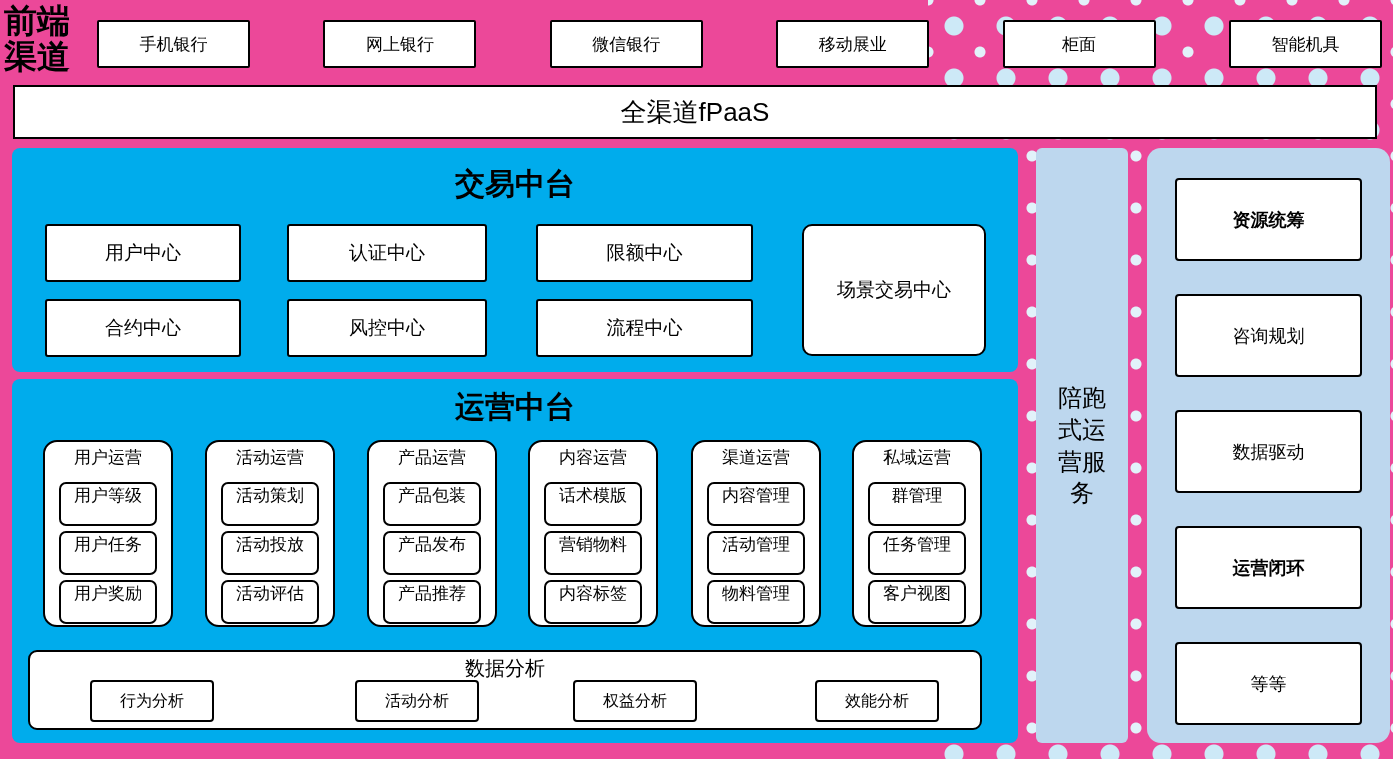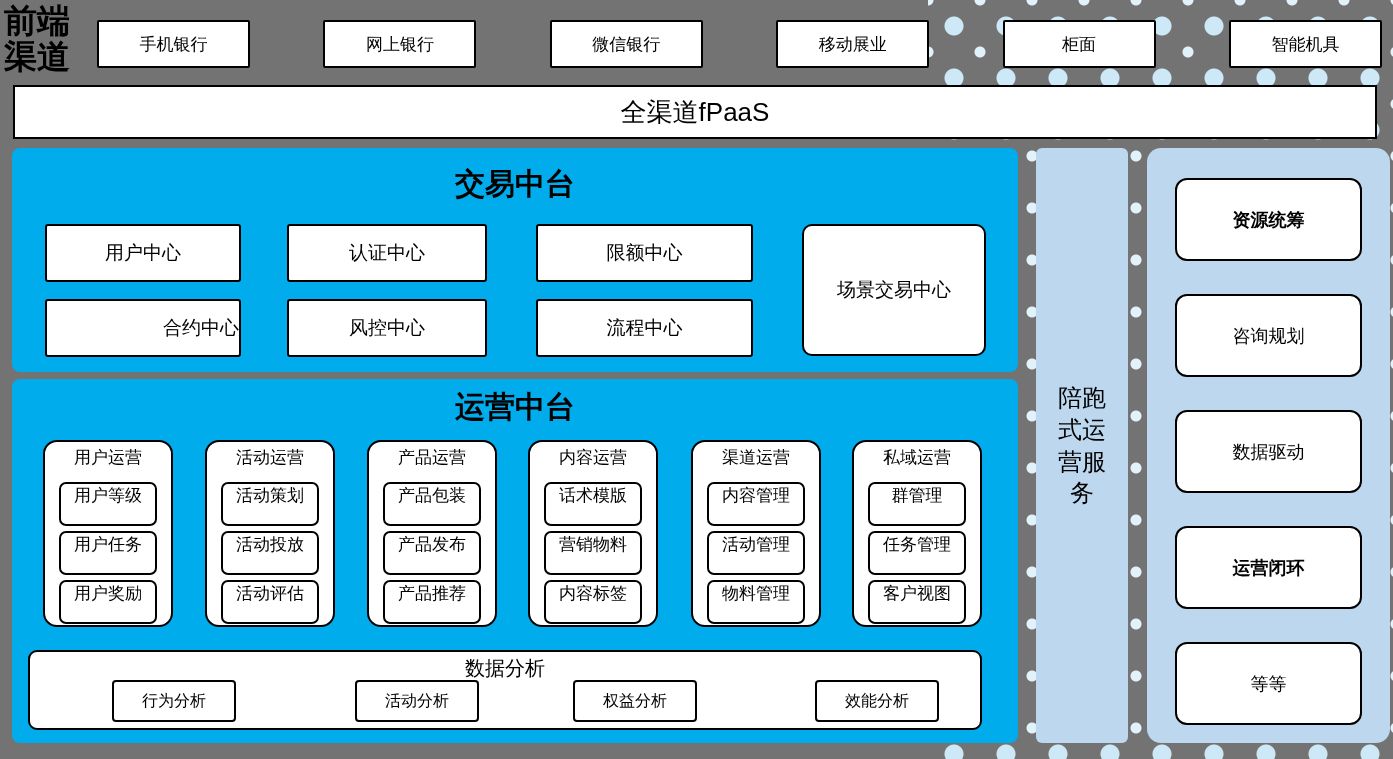--- a/index.html
+++ b/index.html
@@ -4,21 +4,21 @@
 <style>
   :root{
     --blue:#00ACEC;
     --lightblue:#BDD7EE;
     --dot1:#CDE9F7;
     --dot2:#E2F2FA;
     --border:#000;
   }
   html,body{margin:0;padding:0;background:#fff;}
   .stage{
-    position:relative;width:1393px;height:759px;background:#737373;overflow:hidden;
+    position:relative;width:1393px;height:759px;background:#ec4899;overflow:hidden;
     font-family:"Liberation Sans","DejaVu Sans",sans-serif;color:#000;
   }
   .dots{
     position:absolute;left:928px;top:0;right:0;bottom:0;z-index:0;
     background-image:
       radial-gradient(var(--dot1) 9px, transparent 10px),
       radial-gradient(var(--dot2) 5px, transparent 6px);
     background-size:52px 52px,52px 52px;
     background-position:0 0,26px 26px;
   }
@@ -77,21 +77,21 @@
   }
   .companion-text{
     width:50px;font-size:24px;font-weight:500;line-height:1.32;text-align:center;word-break:break-all;
   }
   .right-panel{
     left:1147px;top:148px;width:243px;height:595px;box-sizing:border-box;background:var(--lightblue);
     border-radius:14px;display:flex;flex-direction:column;align-items:center;padding-top:30px;gap:33px;
   }
   .panel-box{
     width:187px;height:83px;box-sizing:border-box;background:#fff;border:2px solid var(--border);
-    border-radius:12px;display:flex;align-items:center;justify-content:center;
+    border-radius:4px;display:flex;align-items:center;justify-content:center;
     font-size:18px;font-weight:500;flex-shrink:0;
   }
   .panel-box.bold{font-weight:700;}
 </style>
 </head>
 <body>
 
 <div class="stage">
   <div class="dots"></div>
 
@@ -127,21 +127,21 @@
     <div id="trade-boxes">
         <div class="wbox center-box" style="left: 33px; top: 76px; width: 196px;">
           <span>用户中心</span>
         </div>
         <div class="wbox center-box" style="left: 275px; top: 76px; width: 200px;">
           <span>认证中心</span>
         </div>
         <div class="wbox center-box" style="left: 524px; top: 76px; width: 217px;">
           <span>限额中心</span>
         </div>
-        <div class="wbox center-box" style="left: 33px; top: 151px; width: 196px; justify-content: flex-end;">
+        <div class="wbox center-box" style="left: 33px; top: 151px; width: 196px;">
           <span>合约中心</span>
         </div>
         <div class="wbox center-box" style="left: 275px; top: 151px; width: 200px;">
           <span>风控中心</span>
         </div>
         <div class="wbox center-box" style="left: 524px; top: 151px; width: 217px;">
           <span>流程中心</span>
         </div>
       </div>
     <div class="wbox scene-box">
@@ -221,21 +221,21 @@
             <span>任务管理</span>
           </div>
           <div class="col-item">
             <span>客户视图</span>
           </div>
         </div>
       </div>
     <div class="analysis">
       <div class="analysis-title">数据分析</div>
       <div id="analysis-items">
-          <div class="wbox analysis-item" style="left: 82px;">
+          <div class="wbox analysis-item" style="left: 60px;">
             <span>行为分析</span>
           </div>
           <div class="wbox analysis-item" style="left: 325px;">
             <span>活动分析</span>
           </div>
           <div class="wbox analysis-item" style="left: 543px;">
             <span>权益分析</span>
           </div>
           <div class="wbox analysis-item" style="left: 785px;">
             <span>效能分析</span>

